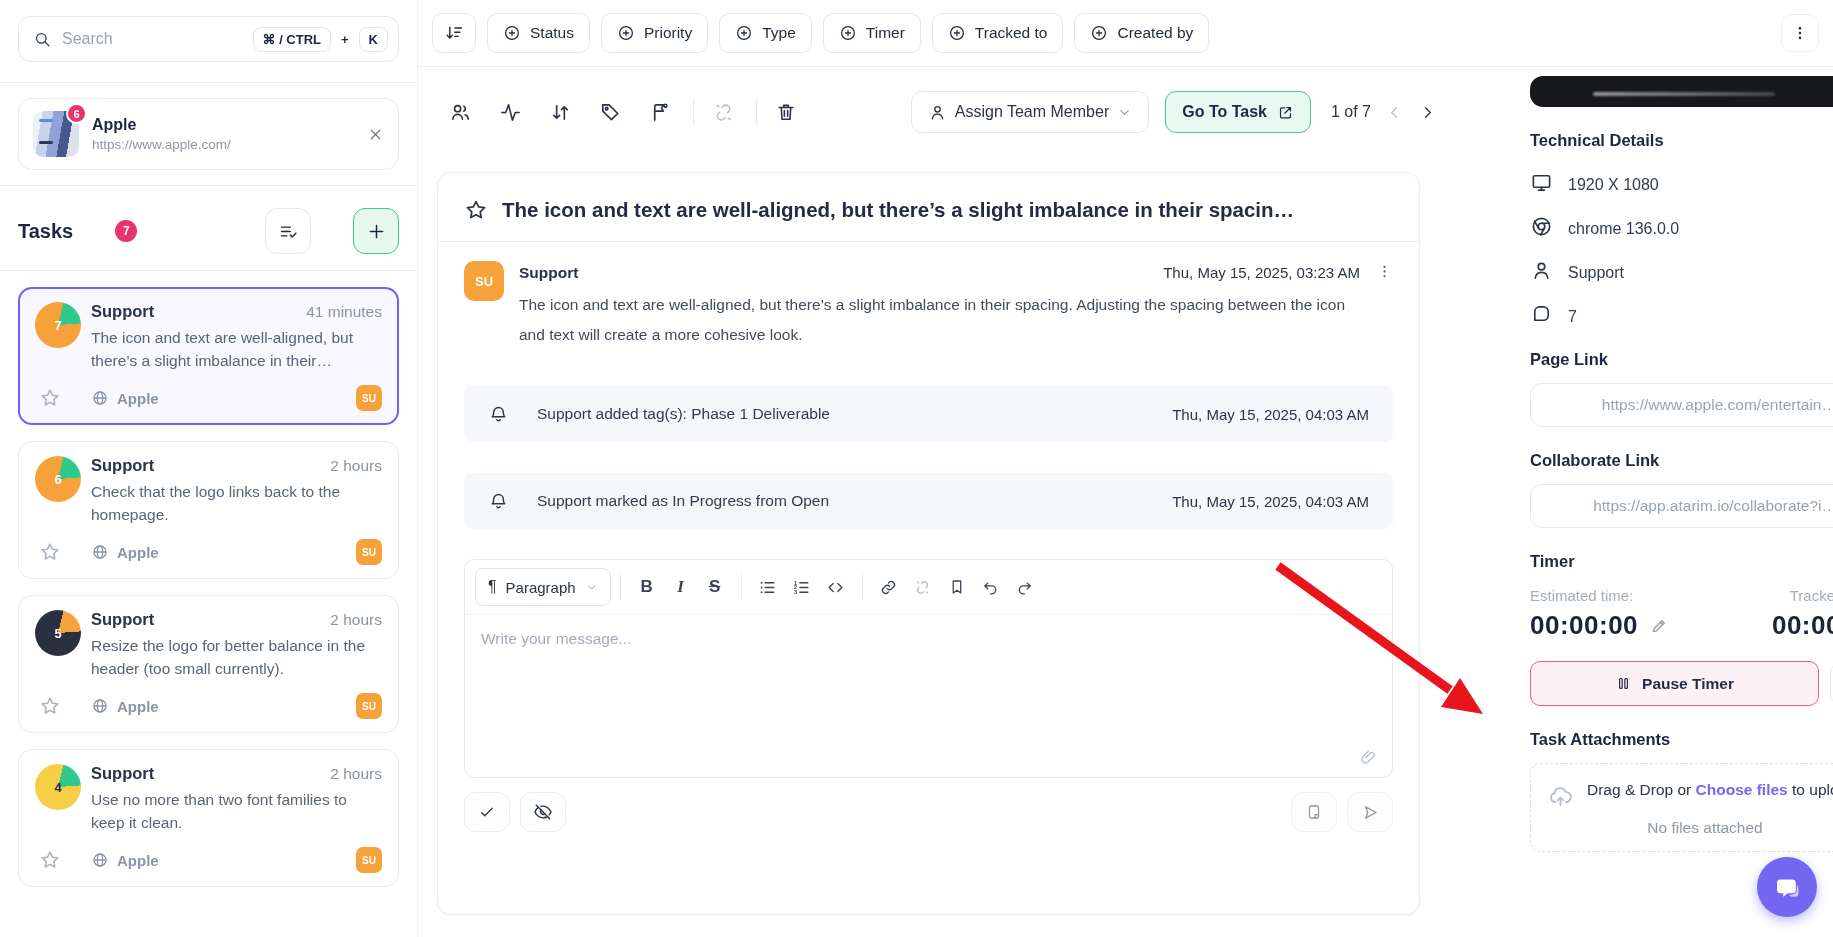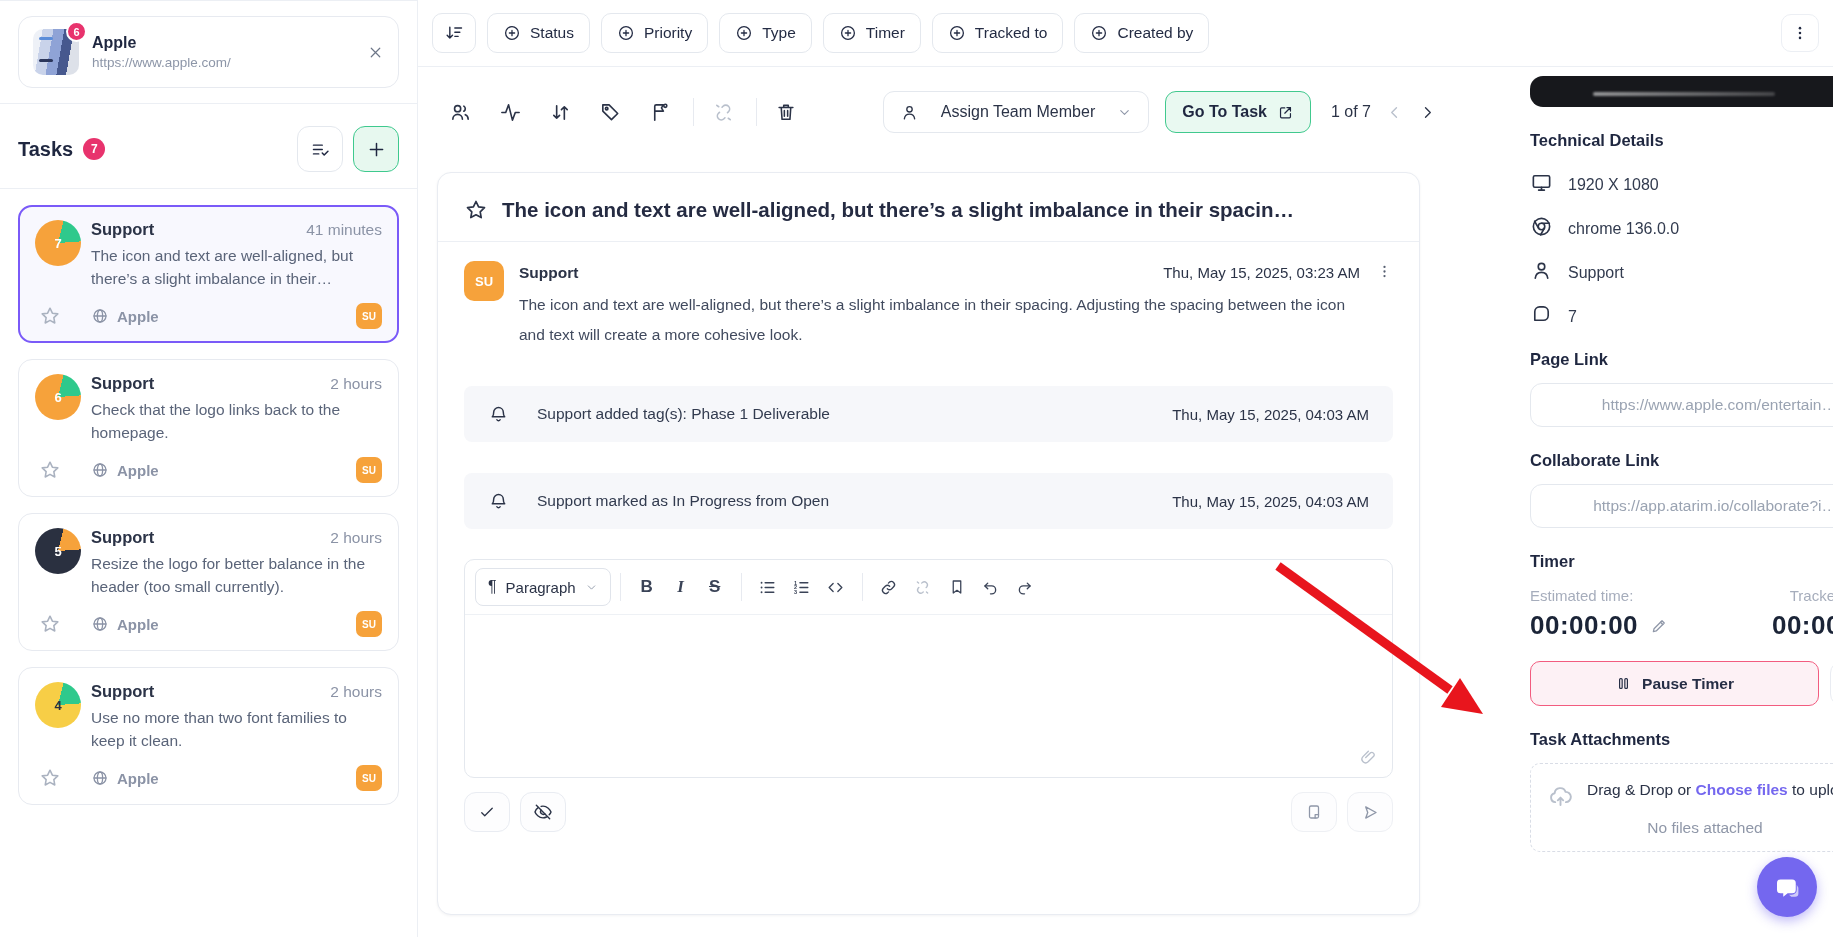--- a/index.html
+++ b/index.html
@@ -21,21 +21,21 @@
   .sb-divider { height:1px; background:#eceff4; }
   .site-card { margin:15px 18px; display:flex; align-items:center; gap:13px; padding:12px 14px; border:1px solid #e7eaf0; border-radius:14px; }
   .site-thumb { position:relative; width:46px; height:46px; border-radius:10px; flex:none;
      background:linear-gradient(100deg,#eef1f7 0 18%,#c9d3ea 18% 38%,#8fa3d6 38% 58%,#46588e 58% 76%,#dde1e9 76%); }
   .site-thumb::after { content:""; position:absolute; left:6px; top:8px; width:14px; height:3px; background:#5b8dd9; border-radius:2px; box-shadow:0 22px 0 #2c375c; }
   .site-badge { position:absolute; top:-8px; right:-8px; width:21px; height:21px; border-radius:50%; background:#e8336d; color:#fff; font-size:11px; font-weight:700; display:flex; align-items:center; justify-content:center; border:2px solid #fff; }
   .site-meta { flex:1; min-width:0; }
   .site-name { font-size:16px; font-weight:700; color:#1f2740; }
   .site-url { font-size:13.5px; color:#8d96a8; margin-top:3px; }
   .site-close { color:#6d7688; cursor:pointer; }
-  .tasks-head { display:flex; align-items:center; padding:22px 18px 16px; }
+  .tasks-head { display:flex; align-items:center; padding:22px 18px 16px;gap:32px; }
   .tasks-title { font-size:20px; font-weight:800; color:#1f2740; }
   .tasks-count { width:22px; height:22px; margin-left:10px; border-radius:50%; background:#e8336d; color:#fff; font-size:12px; font-weight:700; display:flex; align-items:center; justify-content:center; }
   .tasks-head .spacer { flex:1; }
   .icon-btn { width:46px; height:46px; border:1px solid #e4e8ee; border-radius:12px; background:#fff; display:flex; align-items:center; justify-content:center; color:#1f2740; cursor:pointer; }
   .add-btn { margin-left:10px; background:#e7f8ef; border-color:#3ec98e; }
   .task-list { padding:16px 18px 0; }
   .task-card { position:relative; border:1px solid #e7eaf0; border-radius:14px; background:#fff; padding:14px 16px 13px; margin-bottom:16px; display:grid; grid-template-columns:56px 1fr; cursor:pointer; }
   .task-card.selected { border:2px solid #7a5af8; background:#f8f8fe; padding:13px 15px 12px; }
   .tbadge { grid-row:1 / span 2; width:46px; height:46px; border-radius:50%; position:relative; display:flex; align-items:center; justify-content:center; font-size:13px; font-weight:700; color:#fff; }
   .tbadge.b-orange { background:conic-gradient(from 14deg,#2fc98c 0 72deg,#f6a23b 72deg 360deg); }
@@ -57,21 +57,21 @@
   .pill { height:40px; border:1px solid #e4e8ee; border-radius:10px; background:#fff; display:flex; align-items:center; gap:9px; padding:0 15px; font-size:15.5px; color:#242c44; cursor:pointer; white-space:nowrap; }
   .pill .pic { color:#242c44; }
   .kebab-btn { margin-left:auto; width:38px; height:38px; border:1px solid #eceff4; border-radius:10px; background:#fff; display:flex; align-items:center; justify-content:center; color:#242c44; cursor:pointer; }
 
   
   .main { position:absolute; left:418px; top:67px; width:1022px; height:870px; background:#fff; }
   .task-toolbar { position:absolute; top:20px; left:25px; right:3px; height:50px; display:flex; align-items:center; color:#2b3347; }
   .tt-icon { width:34px; height:34px; display:flex; align-items:center; justify-content:center; margin-right:16px; cursor:pointer; }
   .tt-icon.muted { color:#b9c0cc; }
   .vsep { width:1px; height:28px; background:#e7eaf0; margin:0 12px 0 0; }
-  .assign-dd { margin-left:auto; height:42px; border:1px solid #e4e8ee; border-radius:11px; display:flex; align-items:center; gap:22px; padding:0 16px; font-size:16px; color:#2b3347; cursor:pointer; }
+  .assign-dd { margin-left:auto; height:42px; border:1px solid #e4e8ee; border-radius:11px; display:flex; align-items:center; gap:8px; padding:0 16px; font-size:16px; color:#2b3347; cursor:pointer; }
   .assign-dd .chev { color:#8f97a8; }
   .goto-btn { margin-left:16px; height:42px; border:1px solid #41c98e; border-radius:11px; background:#e9f9f1; display:flex; align-items:center; gap:10px; padding:0 16px; font-size:16px; font-weight:600; color:#1f2740; cursor:pointer; }
   .pager { display:flex; align-items:center; margin-left:20px; gap:14px; }
   .pager .count { font-size:16px; color:#2b3347; }
   .pg-prev { color:#b9c0cc; cursor:default; }
   .pg-next { color:#2b3347; cursor:pointer; }
 
   .detail-card { position:absolute; left:19px; top:105px; width:983px; height:743px; background:#fff; border:1px solid #e9ecf2; border-radius:14px; box-shadow:0 1px 3px rgba(16,24,40,.05); }
   .dtitle-row { display:flex; align-items:center; gap:14px; padding:25px 26px 19px; }
   .dtitle { flex:1; min-width:0; font-size:20.5px; font-weight:700; color:#252b42; white-space:nowrap; overflow:hidden; }
@@ -137,20 +137,34 @@
 
   .chat-fab { position:absolute; left:1757px; top:857px; width:60px; height:60px; border-radius:50%; background:#7467ef; border:none; display:flex; align-items:center; justify-content:center; cursor:pointer; box-shadow:0 4px 12px rgba(116,103,239,.45); }
   .arrow-overlay { position:absolute; left:0; top:0; pointer-events:none; z-index:40; }
 </style>
 </head>
 <body>
 
 <div class="stage">
 
   <aside class="sidebar">
+    <div class="search-row">
+      <div class="search-box">
+        <span class="sicon">
+          <svg class="ic" width="19" height="19" viewBox="0 0 24 24">
+              <circle cx="10.5" cy="10.5" r="6"></circle>
+              <path d="M15 15l5 5"></path>
+            </svg>
+        </span>
+        <input placeholder="Search" style="">
+        <span class="kbd">⌘ / CTRL</span>
+        <span class="kbd-plus">+</span>
+        <span class="kbd">K</span>
+      </div>
+    </div>
     <div class="sb-divider"></div>
 
     <div class="site-card">
       <div class="site-thumb">
         <span class="site-badge">6</span>
       </div>
       <div class="site-meta">
         <div class="site-name">Apple</div>
         <div class="site-url">https://www.apple.com/</div>
       </div>
@@ -541,20 +555,21 @@
           </span>
           <span class="ebtn">
             <svg class="ic" width="19" height="19" viewBox="0 0 24 24">
                 <path d="M15.5 6.5L19 10l-3.5 3.5"></path>
                 <path d="M19 10h-8.5a5 5 0 0 0 0 10H12"></path>
               </svg>
           </span>
         </div>
         <div class="etool-div"></div>
         <div class="etext">
+          <div class="eplaceholder">Write your message...</div>
           <span class="eclip">
             <svg class="ic" width="19" height="19" viewBox="0 0 24 24">
                 <path d="M8.5 12l5.8-5.8a3 3 0 0 1 4.2 4.2l-7 7a4.6 4.6 0 0 1-6.5-6.5l6.8-6.8"></path>
               </svg>
           </span>
         </div>
       </div>
 
       <div class="eactions">
         <button class="act-btn">

